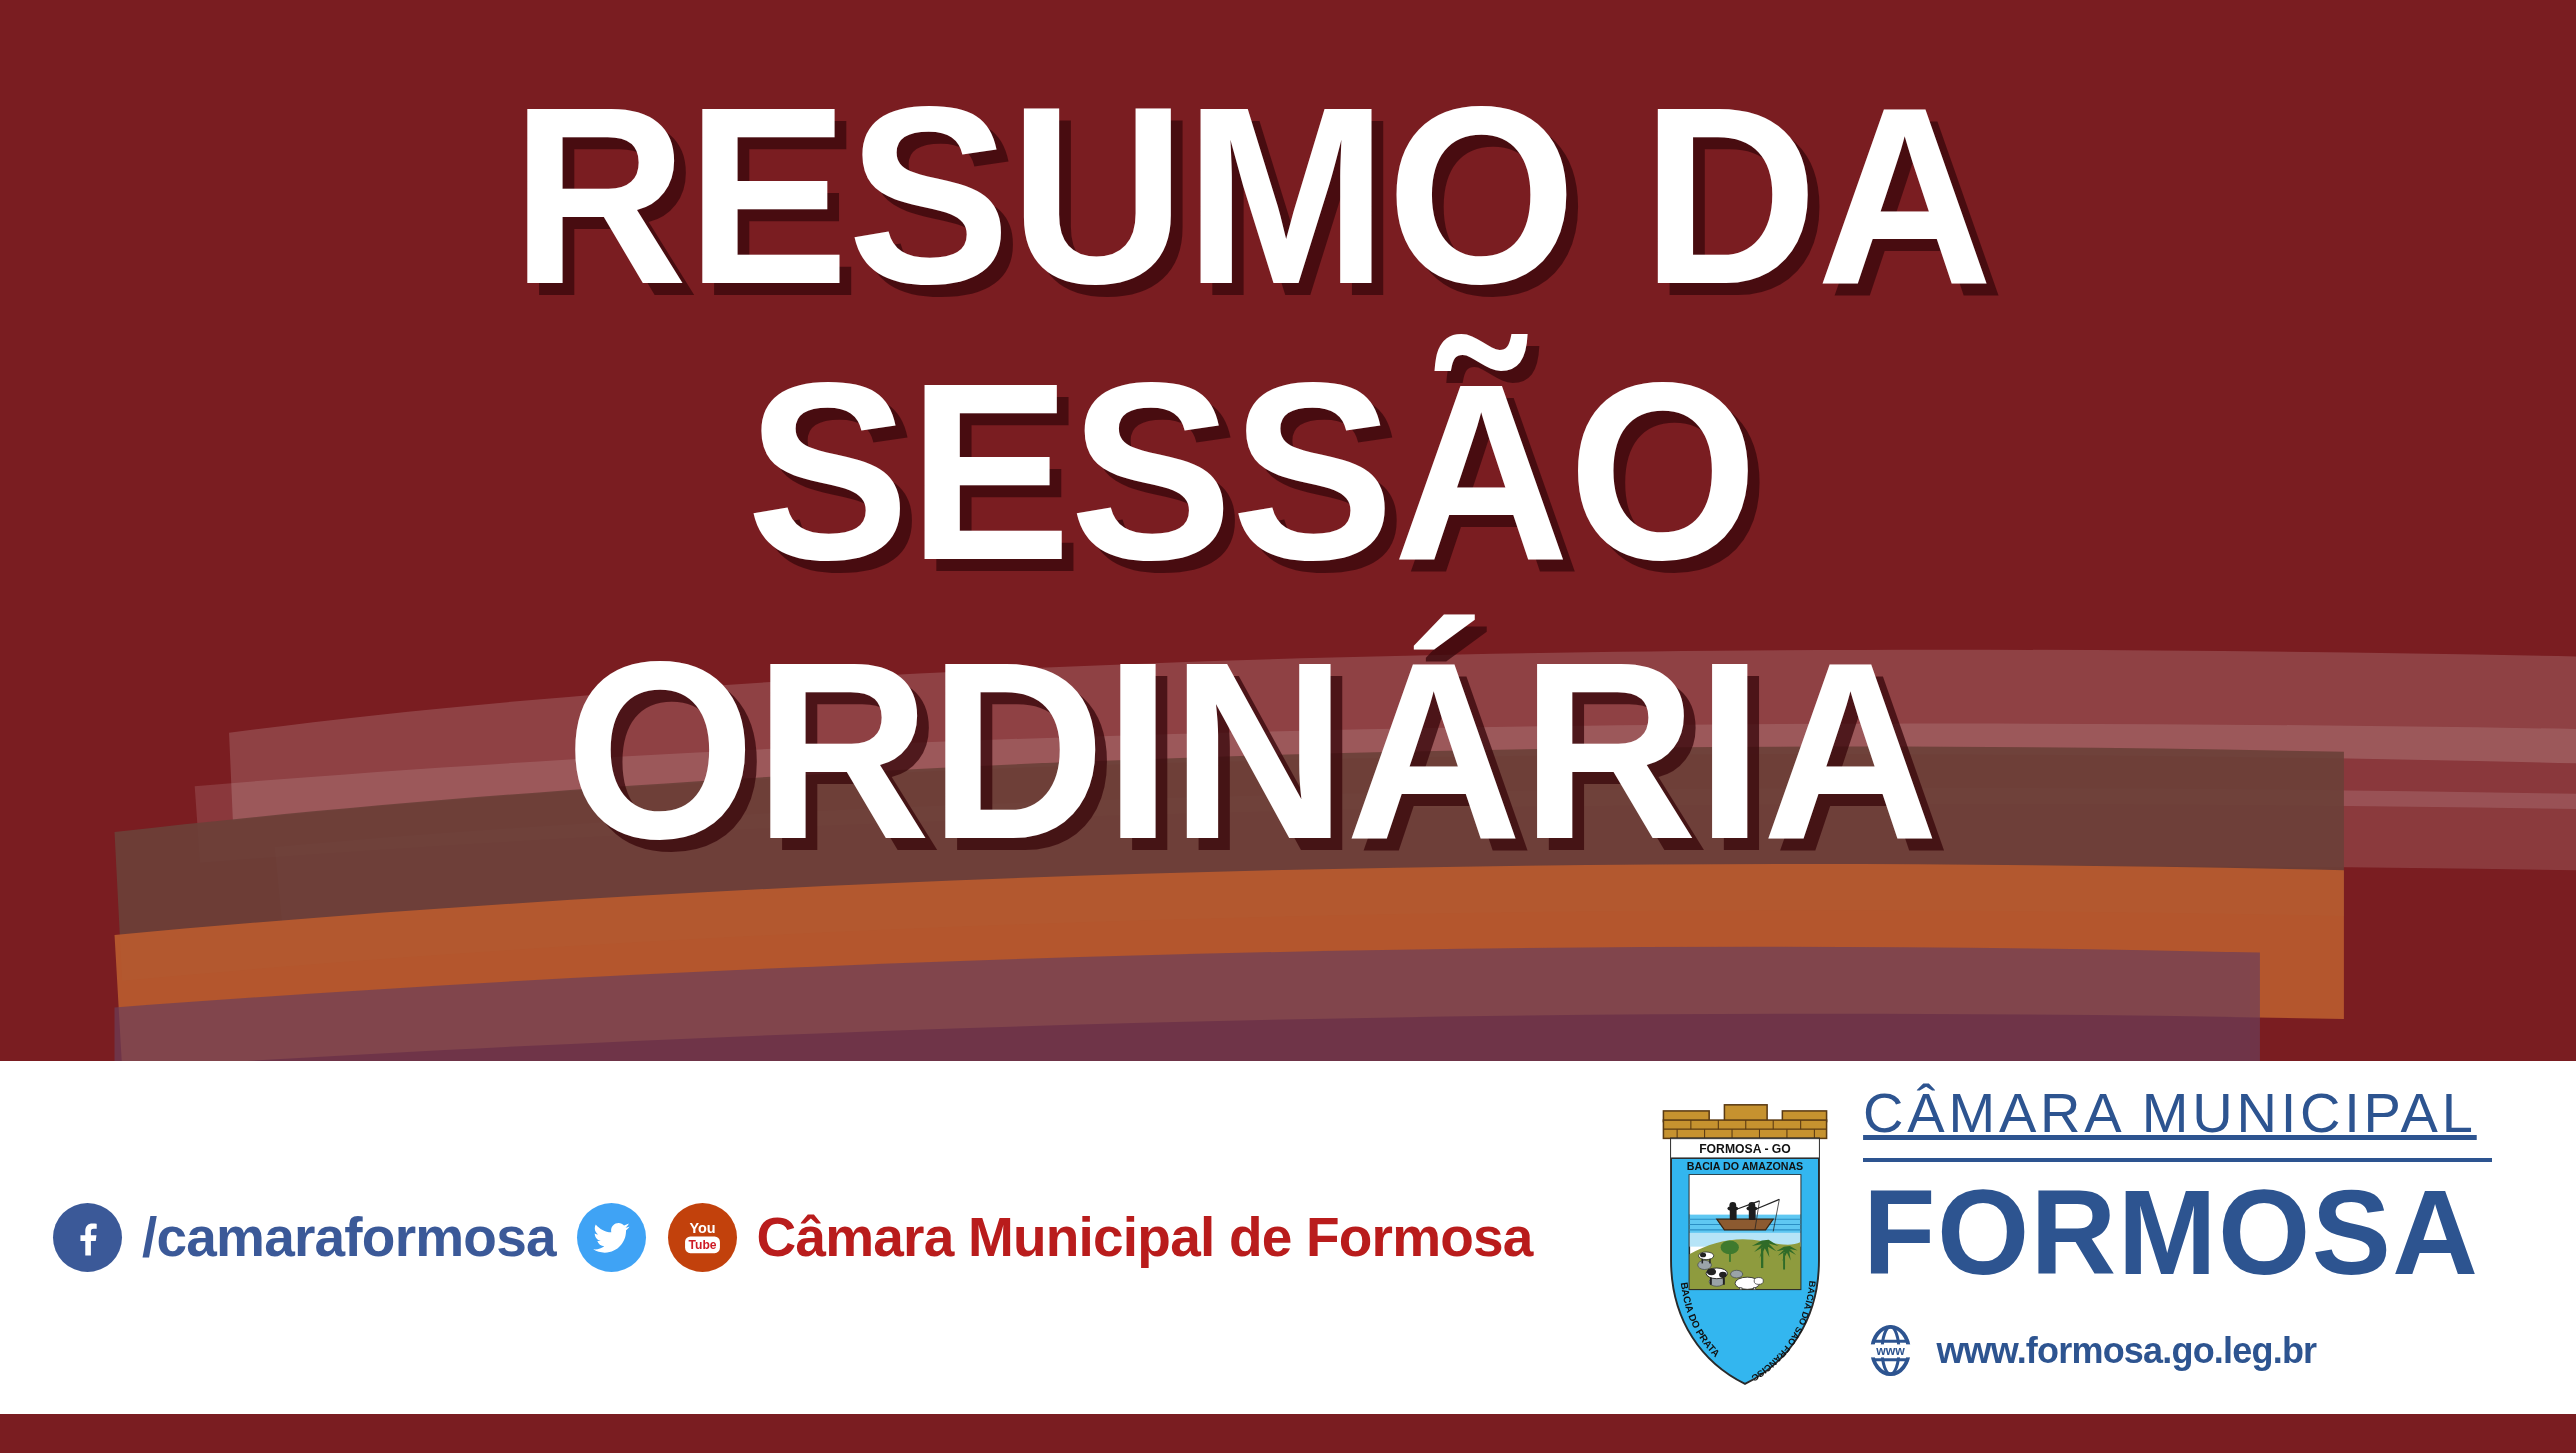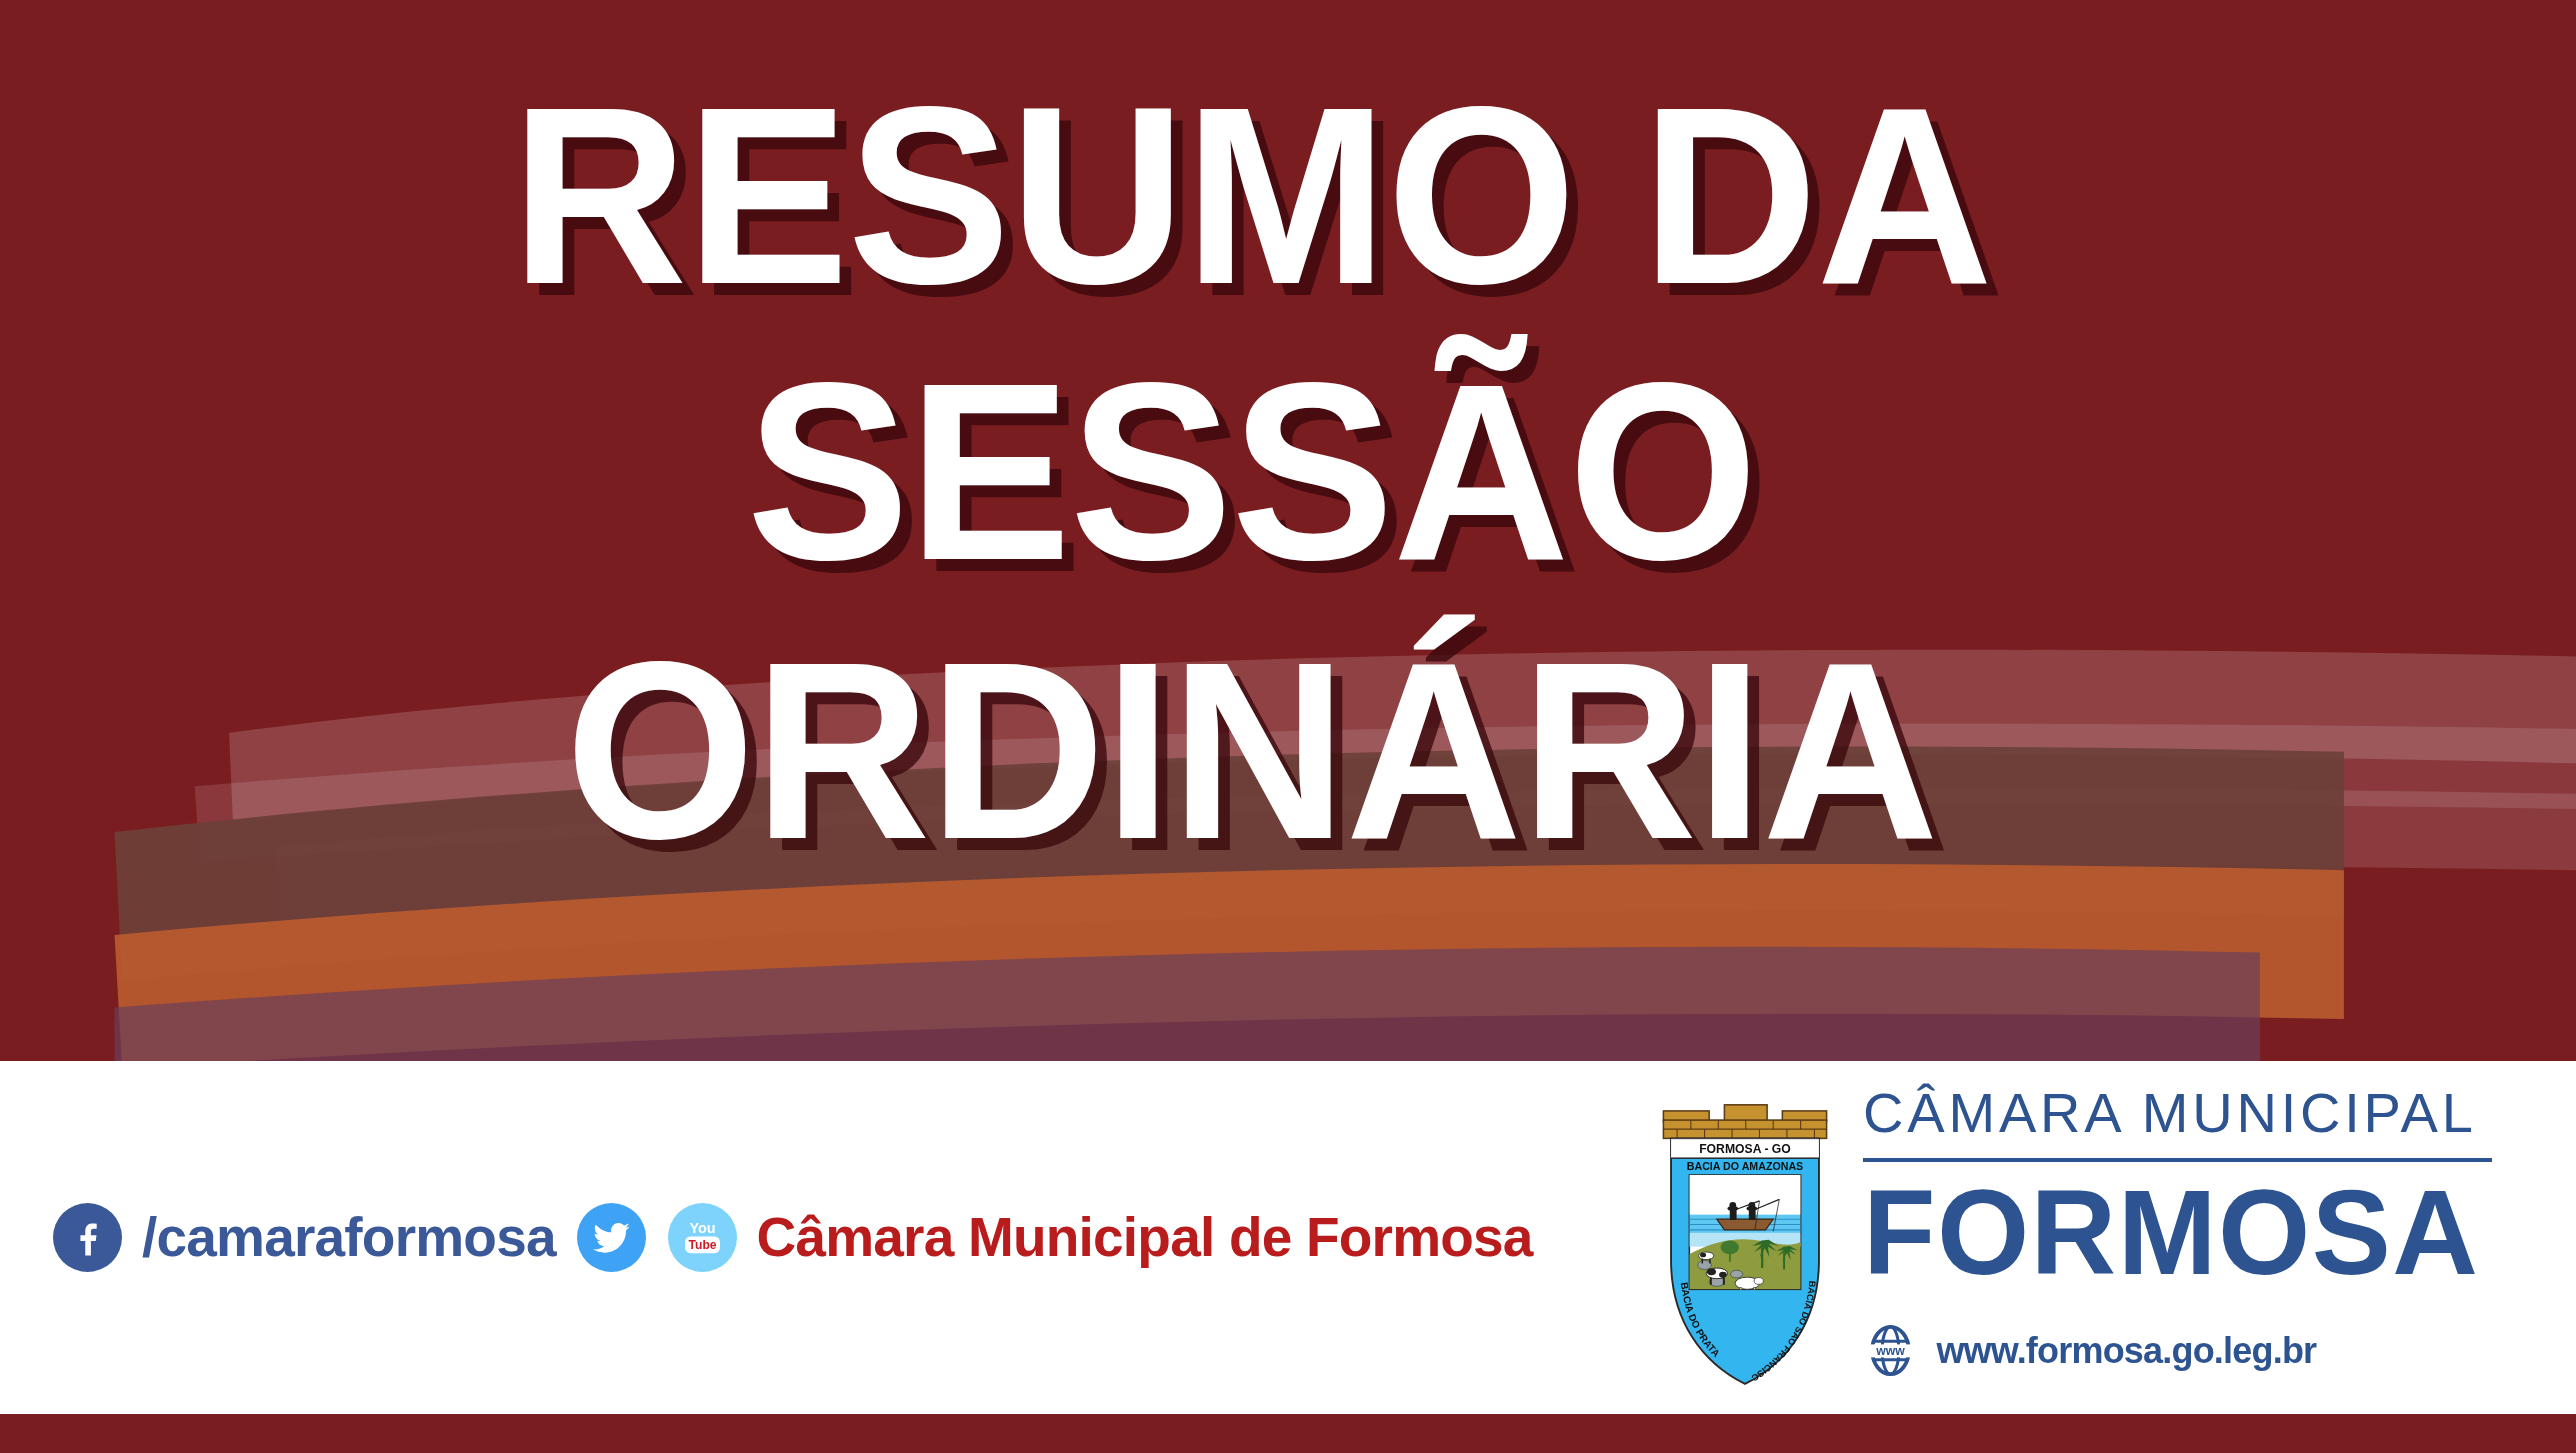--- a/index.html
+++ b/index.html
@@ -56,41 +56,42 @@
 
   .social-col{display:flex;flex-direction:row;gap:21.4px;}
   .social-row{display:flex;align-items:center;gap:20px;}
   .s-icon{
     width:69px;height:69px;border-radius:50%;
     display:flex;align-items:center;justify-content:center;flex:0 0 auto;
   }
   .s-icon svg{display:block;}
   .fb{background:#3B5998;}
   .tw{background:#3FA3F5;}
-  .yt{background:#7dd3fc;}
+  .yt{background:#c2410c;}
   .s-text{
     font-family:"Liberation Sans","DejaVu Sans",sans-serif;
     font-weight:700;font-size:55px;line-height:1;white-space:nowrap;
     letter-spacing:-0.8px;
   }
   .s-text.fbt{color:#3B5998;}
   .s-text.twt{color:#3FA3F5;}
   .s-text.ytt{color:#b91c1c;}
 
   
   .logo-block{display:flex;align-items:flex-start;gap:30.5px;}
   .crest{width:176px;height:305px;flex:0 0 auto;}
   .crest svg{display:block;width:176px;height:305px;}
 
   .logo-text{display:flex;flex-direction:column;align-items:flex-start;}
   .cm-line{
     color:#2D5490;
     font-family:"Liberation Sans","DejaVu Sans",sans-serif;
     font-weight:400;font-size:56px;line-height:1;letter-spacing:3.8px;
     white-space:nowrap;
+    text-decoration:underline;
   }
   .cm-rule{
     width:100%;height:3.8px;background:#2D5490;margin:17px 0 10.7px 0;
   }
   .fm-line{
     color:#2D5490;
     font-family:"Liberation Sans","DejaVu Sans",sans-serif;
     font-weight:700;font-size:121px;line-height:1;letter-spacing:1.5px;
     white-space:nowrap;transform:scaleX(0.98);transform-origin:left center;
   }

